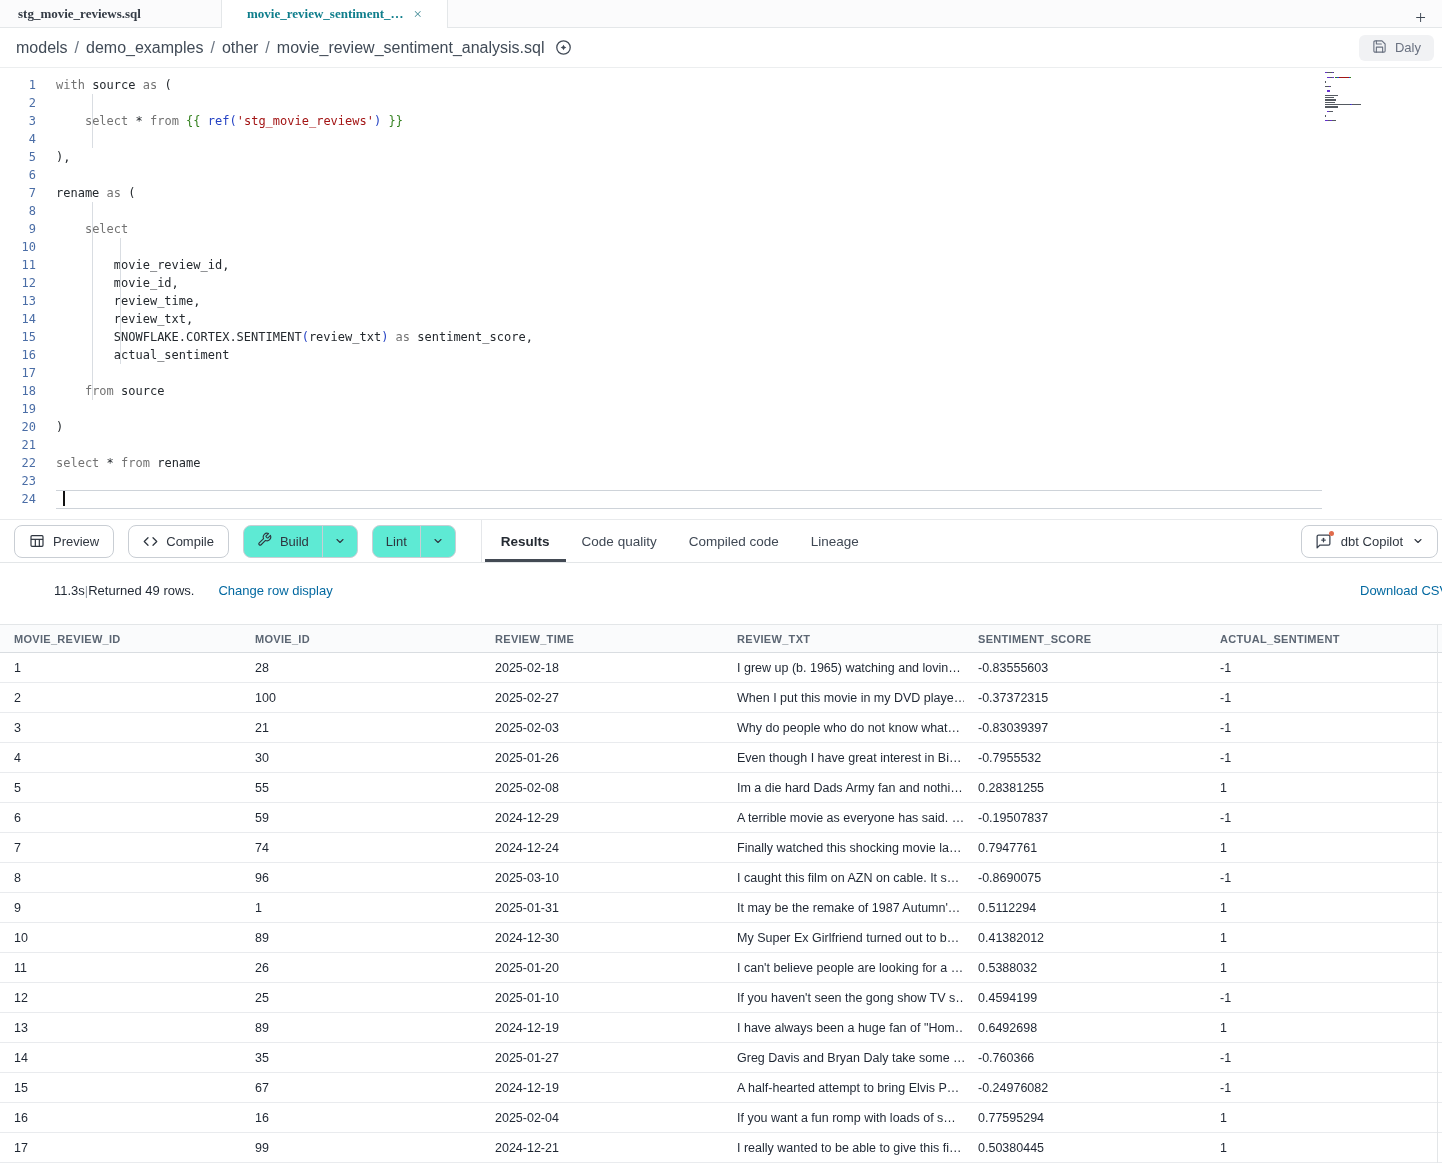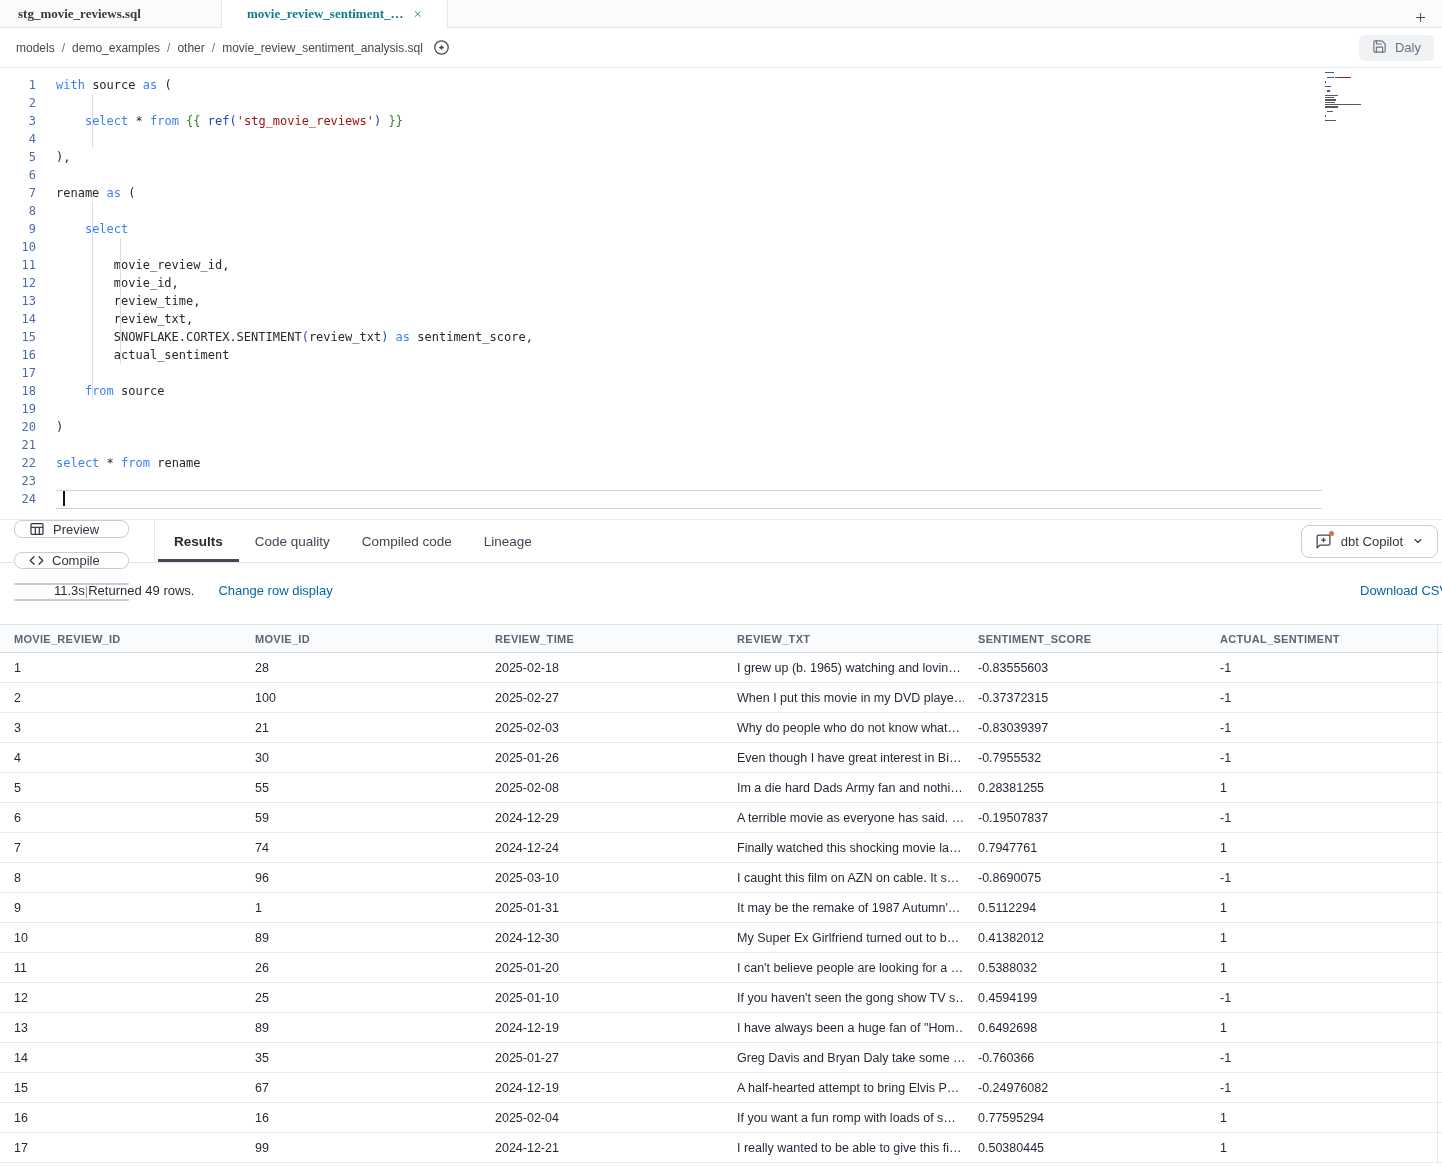--- a/index.html
+++ b/index.html
@@ -10,45 +10,45 @@
   
   .tabbar { height:28px; background:#fbfbfc; border-bottom:1px solid #e4e7e9; display:flex; align-items:stretch; position:relative;font-family:Liberation Serif, serif; }
   .tab { display:flex; align-items:center; font-size:13px; font-weight:600; color:#343b45; padding:0 18px; border-right:1px solid #e4e7e9; cursor:pointer; }
   .tab.inactive { width:222px; background:#fbfbfc; }
   .tab.active { width:226px; background:#fff; color:#0f7e8c; margin-bottom:-1px; border-left:none; justify-content:center; gap:10px; }
   .tab .close { font-size:15px; font-weight:400; color:#3f8995; cursor:pointer; line-height:1; }
   .tab-plus { position:absolute; right:8px; top:0; height:36px; display:flex; align-items:center; font-size:19px; font-weight:300; color:#3f4854; padding:0 8px; cursor:pointer; }
 
   
   .crumbrow { height:40px; display:flex; align-items:center; padding:0 8px 0 16px; border-bottom:1px solid #eceeef; position:relative; }
-  .breadcrumb { font-size:12px; color:#414b57; display:flex; gap:7px; align-items:center; }
+  .breadcrumb { font-size:16px; color:#414b57; display:flex; gap:7px; align-items:center; }
   .breadcrumb .sep { color:#6b7582; }
   .crumb-copilot { margin-left:10px; width:18px; height:18px; display:flex; align-items:center; justify-content:center; cursor:pointer; }
   .savebtn { margin-left:auto; display:flex; align-items:center; gap:8px; background:#f1f2f4; border:none; border-radius:6px; height:26px; padding:0 13px; font-size:13px; color:#697180; font-family:inherit; cursor:pointer; }
 
   
   .editor { position:relative; height:451px; background:#fff; overflow:hidden; }
   .code-lines { padding-top:8px; }
   .code-row { display:flex; height:18px; line-height:18px; font-family:"DejaVu Sans Mono", monospace; font-size:12px; }
   .gutter { width:44px; padding-right:8px; text-align:right; color:#4a6da6; flex:none; }
   .code-text { white-space:pre; padding-left:12px; color:#24292e; }
-  .s-kw { color:#3b82f6; } .s-fn { color:#2543c4; } .s-pn { color:#2543c4; }
+  .s-kw { color:#737373; } .s-fn { color:#2543c4; } .s-pn { color:#2543c4; }
   .s-st { color:#a31515; } .s-jj { color:#33801e; } .s-pl { color:#24292e; }
   .indent-guide { position:absolute; width:1px; background:#d9dde2; }
   .active-line-top, .active-line-bot { position:absolute; left:56px; width:1266px; height:1px; background:#ced3d9; }
   .caret { position:absolute; left:63px; width:2px; height:15px; background:#111; }
   .minimap { position:absolute; top:4px; right:37px; width:80px; }
   .mm-row { height:1.4px; margin-bottom:0.9px; display:flex; }
   .mm-row span { height:100%; display:inline-block; }
   .mm-kw{background:#6633cc;} .mm-fn{background:#2543c4;} .mm-pn{background:#2543c4;}
   .mm-st{background:#a31515;} .mm-jj{background:#33801e;} .mm-pl{background:#555a61;}
 
   
   .toolbar { height:44px; border-top:1px solid #e8eaec; border-bottom:1px solid #e3e6e8; display:flex; align-items:stretch; padding-left:14px; }
-  .tb-left { display:flex; gap:14px;flex-direction:column; }
+  .tb-left { display:flex; align-items:center; gap:14px; }
   .btn { display:flex; align-items:center; gap:8px; height:33px; background:#fff; border:1px solid #c9ced4; border-radius:8px; padding:0 14px; font-size:13px; color:#2f3640; font-family:inherit; cursor:pointer; }
   .btn svg { display:block; }
   .split { display:flex; align-items:stretch; height:33px; border:1px solid #c9ced4; border-radius:8px; overflow:hidden; background:#5eead4; }
   .split .main { display:flex; align-items:center; gap:8px; padding:0 13px; font-size:13px; color:#2f3640; cursor:pointer; }
   .split .arrow { display:flex; align-items:center; padding:0 11px; border-left:1px solid #c9ced4; cursor:pointer; }
   .tb-divider { width:1px; background:#e5e7ea; margin-left:25px; }
   .rtabs { display:flex; align-items:stretch; padding-left:3px;justify-content:center; }
   .rtab { position:relative; display:flex; align-items:center; padding:0 16px; font-size:13.5px; color:#3f4854; cursor:pointer; }
   .rtab.active { color:#252b33; font-weight:600; }
   .rtab.active::after { content:""; position:absolute; left:0; right:0; bottom:0; height:3px; background:#434a54; }

